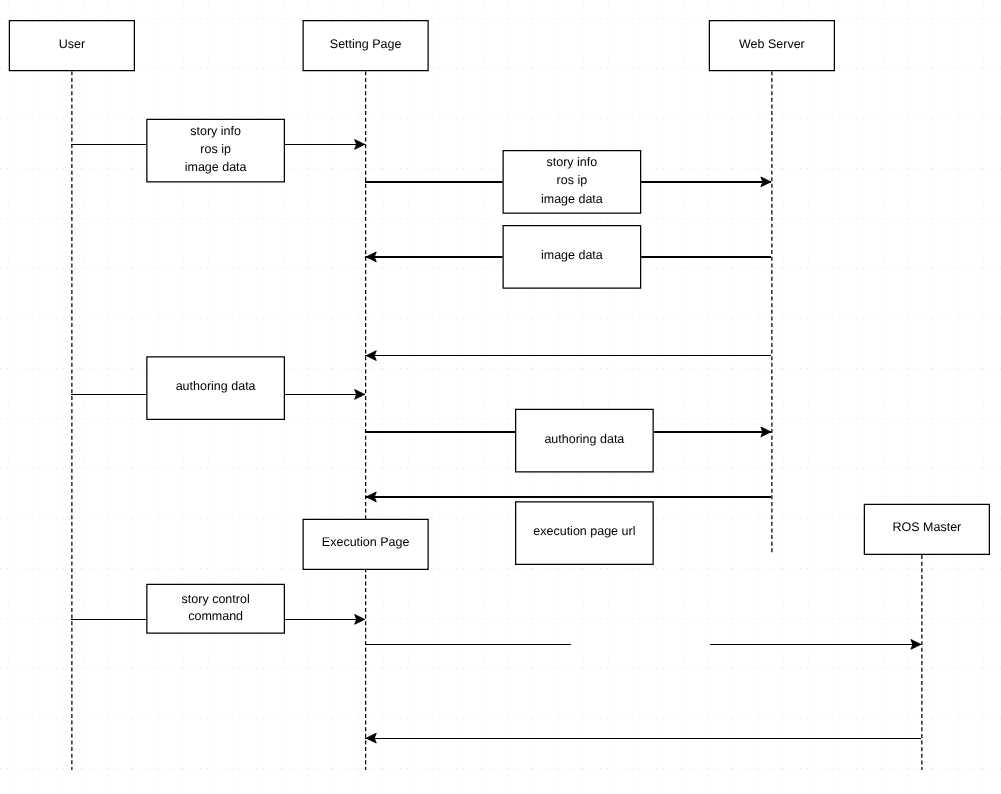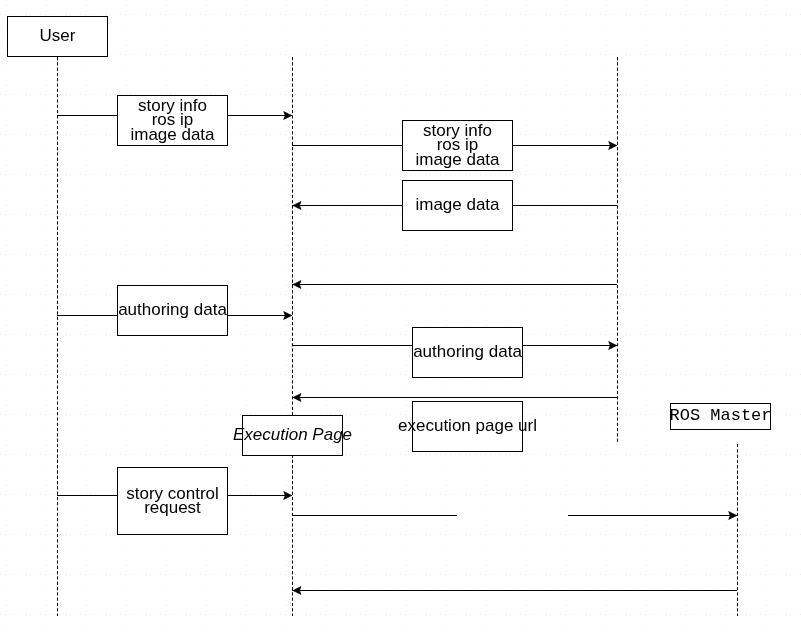--- a/index.html
+++ b/index.html
@@ -2,21 +2,21 @@
 <html><head>
 <meta charset="utf-8">
 <title>UML Sequence Diagram</title>
 <style>
   html,body{margin:0;padding:0;background:#ffffff;}
   #canvas{position:relative;width:801px;height:635px;background:#ffffff;overflow:hidden;
     font-family:"Liberation Sans",sans-serif;}
   svg.layer{position:absolute;left:0;top:0;width:801px;height:635px;overflow:visible;}
   .node{position:absolute;box-sizing:border-box;border:1px solid #000;background:#ffffff;
     display:flex;flex-direction:column;align-items:center;justify-content:center;
-    text-align:center;font-size:17px;color:#000000;line-height:14.2px;}
+    text-align:center;font-size:10px;color:#000000;line-height:14.2px;}
   .node .tl{transform:translateZ(0);white-space:nowrap;}
 </style>
 </head>
 <body>
 
 <div id="canvas">
 
   <svg class="layer" id="grid-layer">
       <line x1="6.5" x2="6.5" y1="0" y2="635" stroke="#f4f4f4" stroke-width="1" stroke-dasharray="1 4" shape-rendering="crispEdges"></line>
       <line x1="26.5" x2="26.5" y1="0" y2="635" stroke="#f4f4f4" stroke-width="1" stroke-dasharray="1 4" shape-rendering="crispEdges"></line>
@@ -107,25 +107,31 @@
       <line x1="568" x2="737" y1="515.5" y2="515.5" stroke="#000000" stroke-width="1" shape-rendering="crispEdges"></line>
       <path d="M736.7,515.5 L728.7,511.6 L730.3000000000001,515.5 L728.7,519.4 Z" fill="#000000" stroke="#000000" stroke-width="0.7" stroke-linejoin="miter"></path>
       <line x1="737" x2="457" y1="590.5" y2="590.5" stroke="#000000" stroke-width="1" shape-rendering="crispEdges"></line>
       <line x1="568" x2="292" y1="590.5" y2="590.5" stroke="#000000" stroke-width="1" shape-rendering="crispEdges"></line>
       <path d="M293,590.5 L301,586.6 L299.4,590.5 L301,594.4 Z" fill="#000000" stroke="#000000" stroke-width="0.7" stroke-linejoin="miter"></path>
     </svg>
 
   <div class="node" id="node-user" style="left: 7px; top: 16px; width: 101px; height: 41px;">
     <div class="tl">User</div>
   </div>
-  <div class="node" id="node-ros_master" style="left: 670px; top: 403px; width: 101px; height: 27px; font-family: Liberation Mono, monospace;">
+  <div class="node" id="node-setting_page" style="left: 242px; top: 16px; width: 101px; height: 41px;">
+    <div class="tl">Setting Page</div>
+  </div>
+  <div class="node" id="node-web_server" style="left: 567px; top: 16px; width: 101px; height: 41px;">
+    <div class="tl">Web Server</div>
+  </div>
+  <div class="node" id="node-ros_master" style="left: 691px; top: 403px; width: 101px; height: 41px;">
     <div class="tl">ROS Master</div>
   </div>
 
-  <div class="node" id="node-execution_page" style="left: 242px; top: 415px; width: 101px; height: 41px; font-style: italic;">
+  <div class="node" id="node-execution_page" style="left: 242px; top: 415px; width: 101px; height: 41px;">
     <div class="tl">Execution Page</div>
   </div>
 
   <div class="node" id="box-m1" style="left: 117px; top: 95px; width: 111px; height: 51px;">
     <div class="tl">story info</div>
     <div class="tl">ros ip</div>
     <div class="tl">image data</div>
   </div>
   <div class="node" id="box-m2" style="left: 402px; top: 120px; width: 111px; height: 51px;">
     <div class="tl">story info</div>
@@ -137,18 +143,18 @@
   </div>
   <div class="node" id="box-m5" style="left: 117px; top: 285px; width: 111px; height: 51px;">
     <div class="tl">authoring data</div>
   </div>
   <div class="node" id="box-m6" style="left: 412px; top: 327px; width: 111px; height: 51px;">
     <div class="tl">authoring data</div>
   </div>
   <div class="node" id="box-m7" style="left: 412px; top: 385px; width: 111px; height: 51px; margin-top: 16px;">
     <div class="tl">execution page url</div>
   </div>
-  <div class="node" id="box-m8" style="left: 117px; top: 467px; width: 111px; height: 68px;">
+  <div class="node" id="box-m8" style="left: 117px; top: 467px; width: 111px; height: 40px;">
     <div class="tl">story control</div>
-    <div class="tl">request</div>
+    <div class="tl">command</div>
   </div>
 
 </div>
 
 </body></html>

